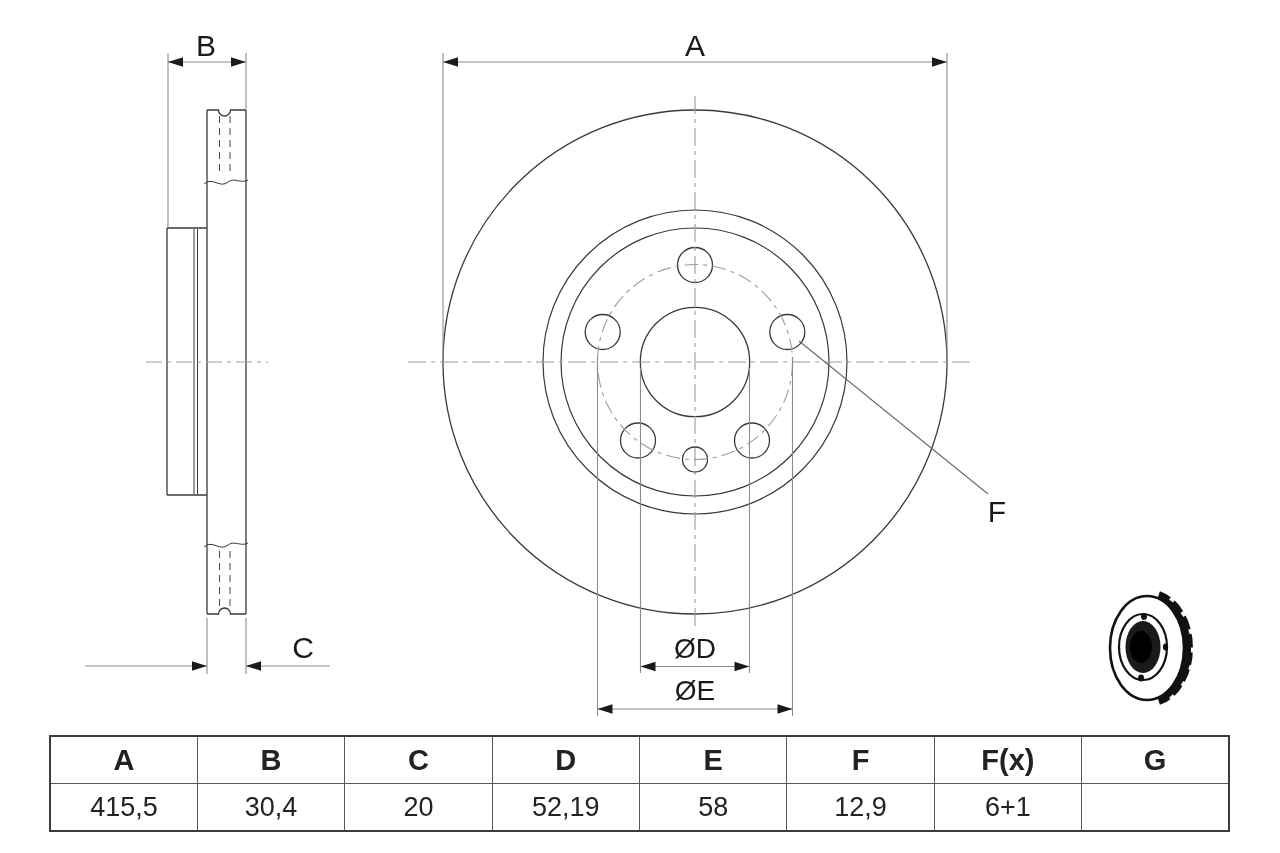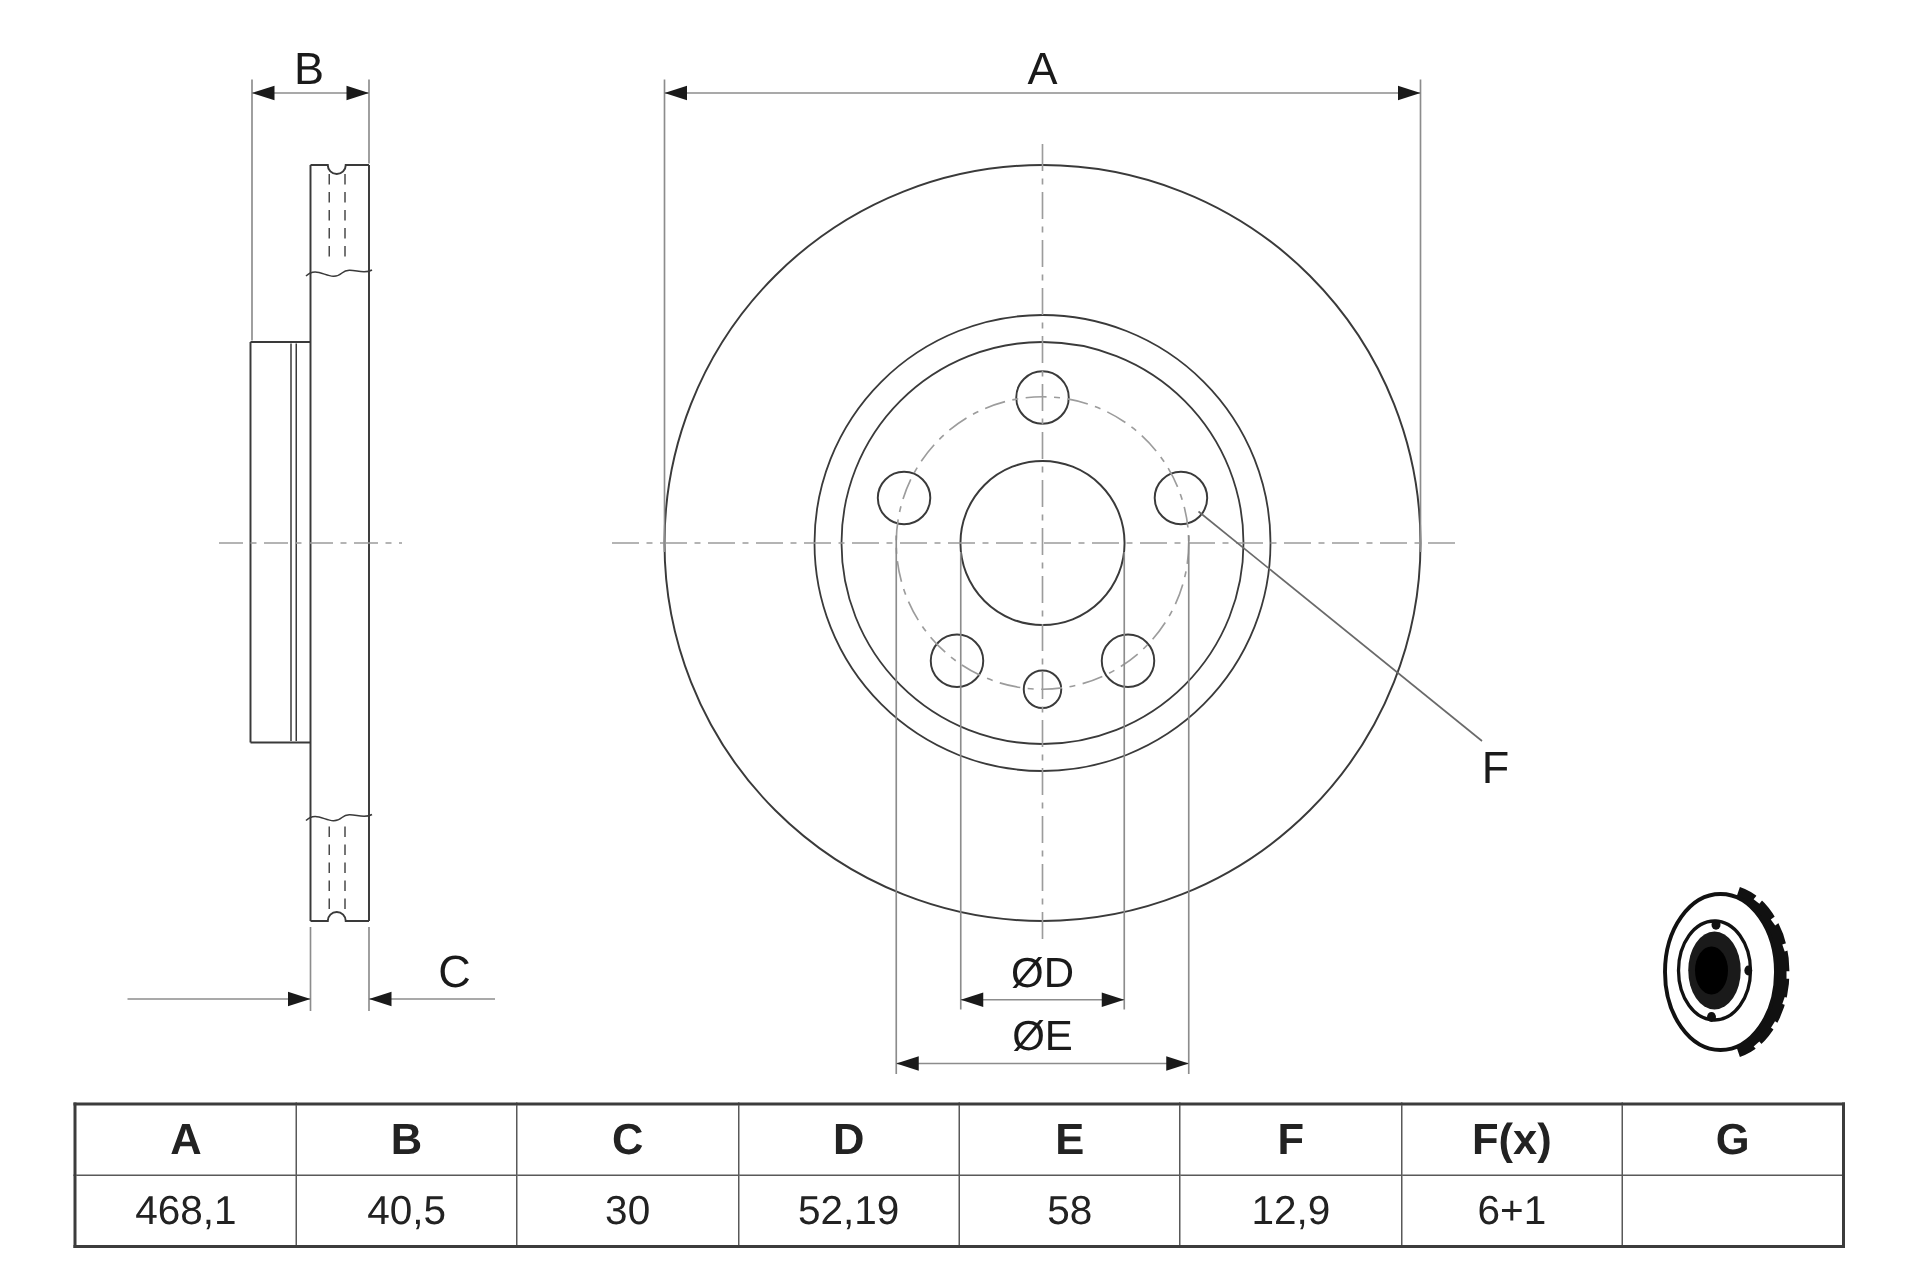--- a/index.html
+++ b/index.html
@@ -166,23 +166,23 @@
     <td>A</td>
     <td>B</td>
     <td>C</td>
     <td>D</td>
     <td>E</td>
     <td>F</td>
     <td>F(x)</td>
     <td>G</td>
   </tr>
   <tr class="val">
-    <td>468,1</td>
-    <td>40,5</td>
-    <td>30</td>
+    <td>415,5</td>
+    <td>30,4</td>
+    <td>20</td>
     <td>52,19</td>
     <td>58</td>
     <td>12,9</td>
     <td>6+1</td>
     <td></td>
   </tr>
 </tbody>
   </table>
 
 </body></html>

